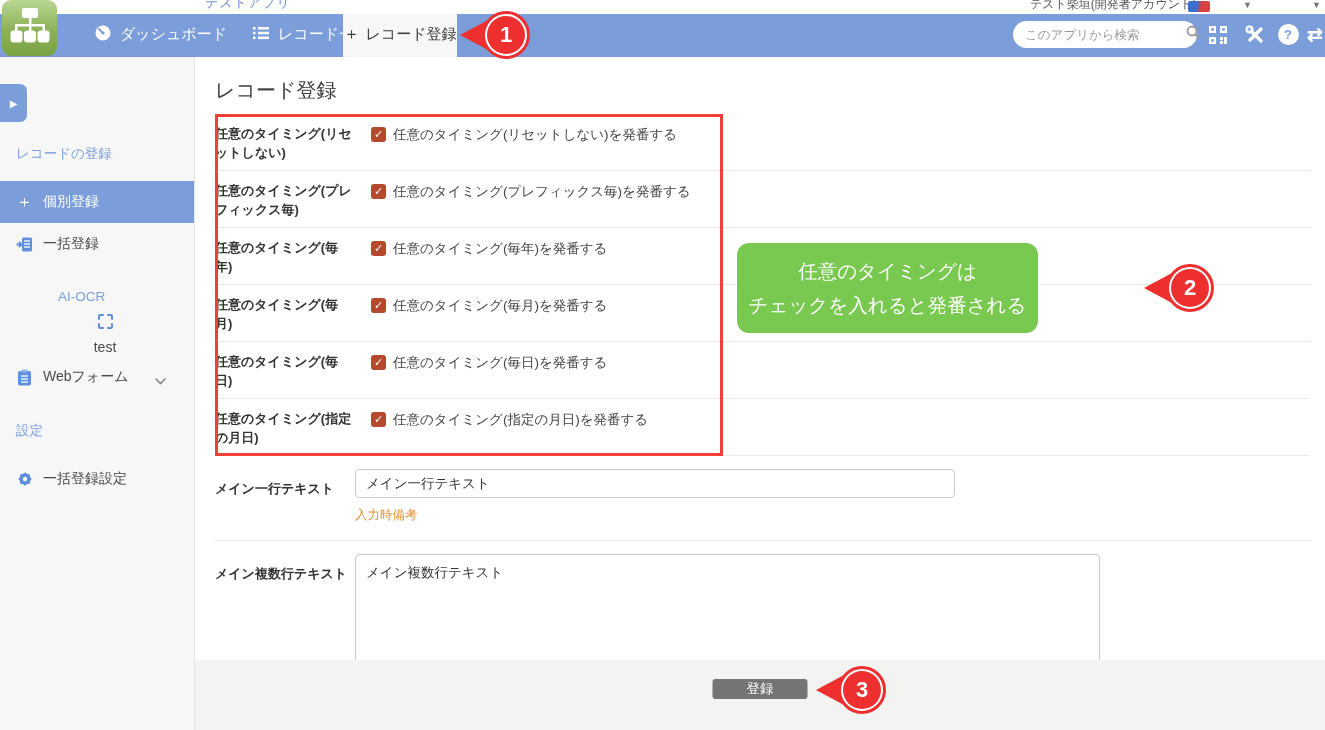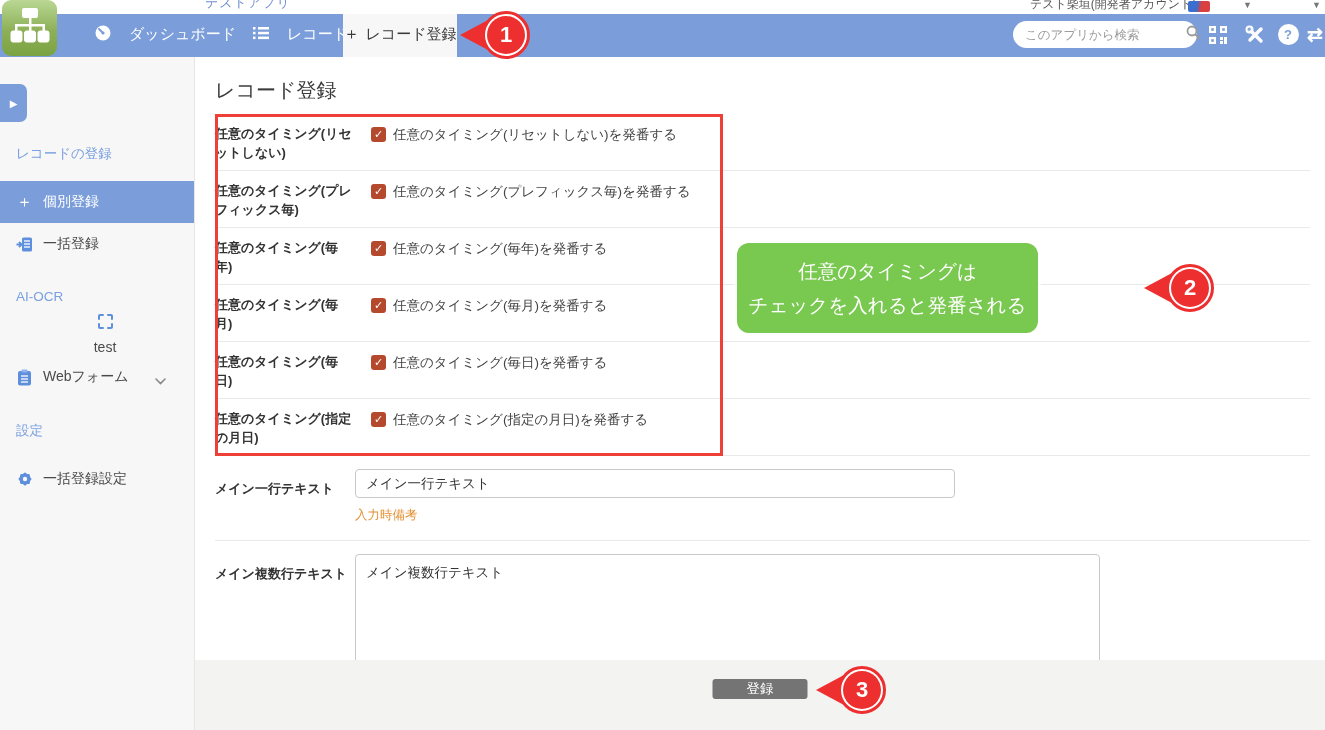--- a/index.html
+++ b/index.html
@@ -10,21 +10,21 @@
   
   .topstrip { position:absolute; left:0; top:0; right:0; height:14px; background:#fff; overflow:hidden; z-index:3; }
   .topstrip .apptitle { position:absolute; left:205px; top:-6px; font-size:13px; color:#6f8fd0; letter-spacing:1px; }
   .topstrip .username { position:absolute; left:1030px; top:-4px; font-size:12px; color:#555; }
   .topstrip .avatar  { position:absolute; left:1188px; top:1px; width:22px; height:11px; border-radius:2px;
                        background:linear-gradient(100deg,#3a6ecf 40%,#d94040 60%); }
   .topstrip .caret   { position:absolute; top:0px; font-size:9px; color:#777; }
 
   
   .navbar { position:absolute; left:0; top:12px; right:0; height:45px; background:#7b9edb; z-index:2; }
-  .navitem { position:absolute; top:0; height:45px; display:flex; align-items:center; gap:18px;
+  .navitem { position:absolute; top:0; height:45px; display:flex; align-items:center; gap:9px;
              color:#fff; font-size:15px; cursor:pointer; }
   .navitem.dash { left:95px; }
   .navitem.list { left:253px; }
   .navtab { position:absolute; left:343px; top:0; width:114px; height:45px; background:#f7f7f7;
             display:flex; align-items:center; justify-content:center; gap:6px;
             color:#3a3a3a; font-size:15px; }
   .navtab .plus { font-size:16px; color:#3a3a3a; }
   .searchbox { position:absolute; left:1013px; top:9px; width:184px; height:27px; background:#fff;
                border-radius:14px; display:flex; align-items:center; padding:0 8px 0 12px; }
   .searchbox input { flex:1; border:none; outline:none; font-size:12.5px; color:#333; background:transparent;
@@ -51,21 +51,21 @@
   .sb-item { display:flex; align-items:center; gap:10px; padding-left:16px; height:42px;
              font-size:14px; color:#4a4a4a; cursor:pointer; position:relative; }
   .sb-item.active { background:#7b9edb; color:#fff; }
   .sb-item.active .plusico { color:#fff; }
   .plusico { font-size:16px; color:#5e8fdd; width:17px; text-align:center; }
   .sb-ico { width:17px; display:flex; justify-content:center; }
   .sb-chevron { position:absolute; right:28px; top:16px; }
 
   .m-sec1 { margin-top:88px; }
   .m-item1 { margin-top:18px; }
-  .m-sec2 { margin-top:24px; }
+  .m-sec2 { margin-top:24px;margin-left:42px; }
   .m-item2 { margin-top:10px;flex-direction:column; }
   .m-sec3 { margin-top:24px; }
   .m-item3 { margin-top:18px; }
 
   
   .main { position:absolute; left:195px; top:57px; right:0; bottom:0; background:#fff; }
   .page-title { position:absolute; left:20px; top:20px; font-size:20px; color:#3c3c3c; }
   .rows { position:absolute; left:20px; top:57px; width:1095px; }
   .cbrow { height:57px; border-bottom:1px solid #e7eaea; display:flex; padding-top:11px; }
   .cbrow .lbl { width:140px; font-size:13px; font-weight:bold; color:#333; line-height:1.45; word-break:break-all; }

